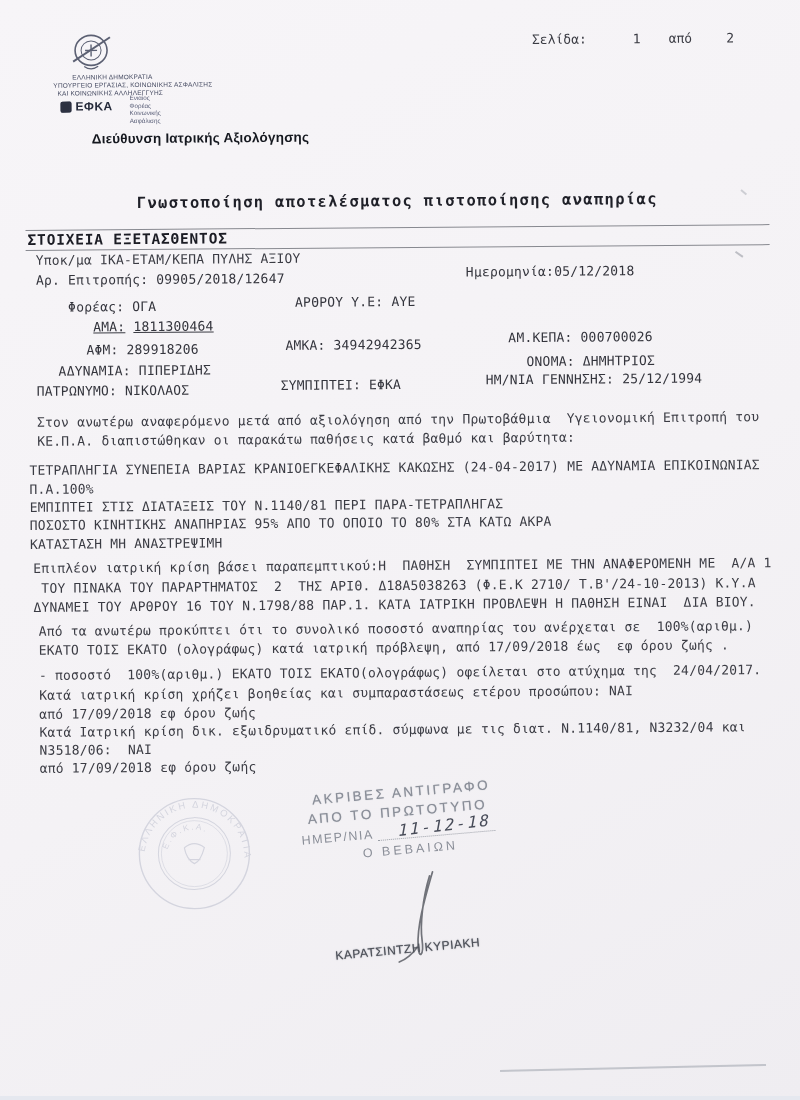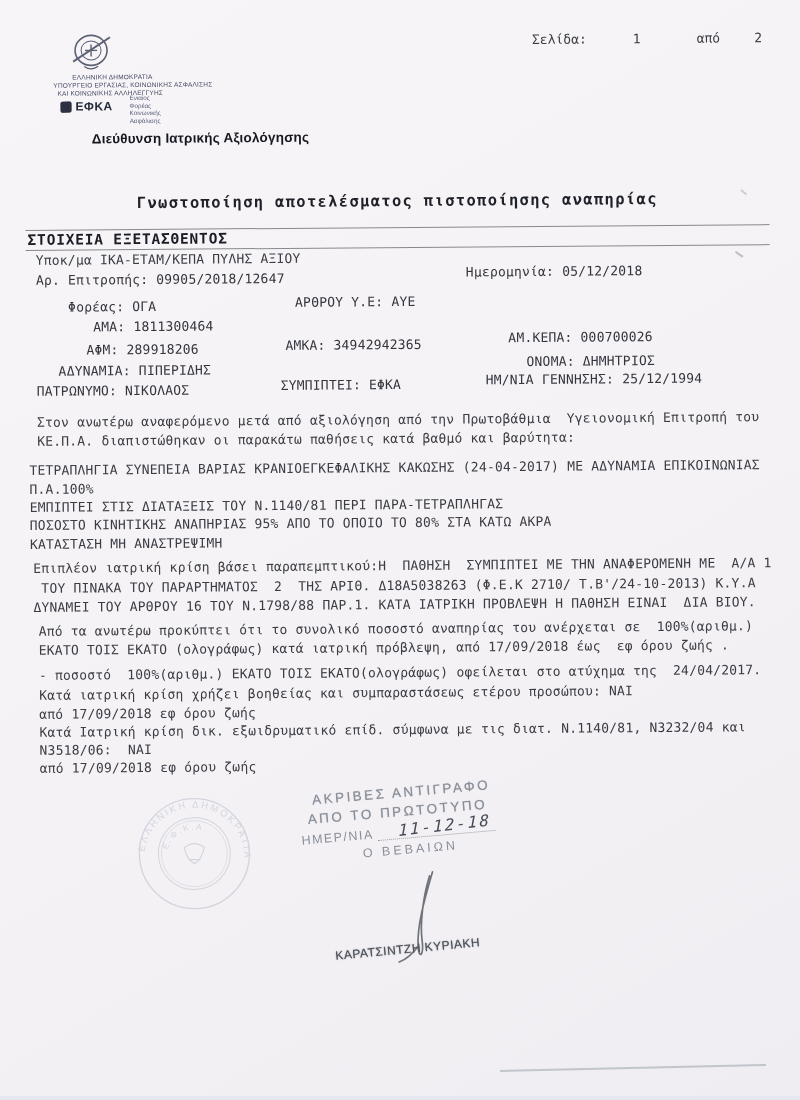--- a/index.html
+++ b/index.html
@@ -76,36 +76,36 @@
 
     <div class="efka-box" style="left:64px;top:99px;"></div>
     <div class="efka-ac" style="left:79px;top:97px;">ΕΦΚΑ</div>
     <div class="efka-side" style="left:133px;top:92px;">Ενιαίος
 Φορέας
 Κοινωνικής
 Ασφάλισης</div>
 
     <div class="dir" style="left:95px;top:129px;">Διεύθυνση Ιατρικής Αξιολόγησης</div>
 
-    <div class="pgrow"><span>Σελίδα:</span><span style="margin-left:46px">1</span><span style="margin-left:56px">από</span><span style="margin-left:34px">2</span></div>
+    <div class="pgrow"><span>Σελίδα:</span><span style="margin-left:46px">1</span><span style="margin-left:28px">από</span><span style="margin-left:34px">2</span></div>
 
     <div class="title" style="top:192px;">Γνωστοποίηση αποτελέσματος πιστοποίησης αναπηρίας</div>
     <div class="rule" style="left:28px;top:227px;width:744px;"></div>
     <div class="tl section-h" style="left:30px;top:229px;">ΣΤΟΙΧΕΙΑ ΕΞΕΤΑΣΘΕΝΤΟΣ</div>
     <div class="rule" style="left:28px;top:247px;width:744px;"></div>
 
     <div class="tl" style="left:38px;top:250px;">Υποκ/μα ΙΚΑ-ΕΤΑΜ/ΚΕΠΑ ΠΥΛΗΣ ΑΞΙΟΥ</div>
 
     <div class="tl fv" style="left:38px;top:270px;"><span class="lab">Αρ. Επιτροπής:</span><span class="val">09905/2018/12647</span></div>
-    <div class="tl fv" style="left:468px;top:265px;"><span class="lab">Ημερομηνία:</span><span class="val" style="margin-left:8px">05/12/2018</span></div>
+    <div class="tl fv" style="left:468px;top:265px;"><span class="lab">Ημερομηνία:</span><span class="val" style="margin-left:0">05/12/2018</span></div>
 
     <div class="tl fv" style="left:70px;top:297px;"><span class="lab">Φορέας:</span><span class="val">ΟΓΑ</span></div>
     <div class="tl fv" style="left:297px;top:294px;"><span class="lab">ΑΡΘΡΟΥ Υ.Ε:</span><span class="val">ΑΥΕ</span></div>
 
-    <div class="tl fv" style="left:95px;top:317px;"><span class="lab">ΑΜΑ:</span><span class="val">1811300464</span></div>
+    <div class="tl fv" style="left:95px;top:317px;text-decoration:underline;"><span class="lab">ΑΜΑ:</span><span class="val">1811300464</span></div>
     <div class="tl fv" style="left:510px;top:331px;"><span class="lab">ΑΜ.ΚΕΠΑ:</span><span class="val">000700026</span></div>
 
     <div class="tl fv" style="left:88px;top:340px;"><span class="lab">ΑΦΜ:</span><span class="val">289918206</span></div>
     <div class="tl fv" style="left:287px;top:337px;"><span class="lab">ΑΜΚΑ:</span><span class="val">34942942365</span></div>
 
     <div class="tl fv" style="left:60px;top:361px;"><span class="lab">ΑΔΥΝΑΜΙΑ:</span><span class="val">ΠΙΠΕΡΙΔΗΣ</span></div>
     <div class="tl fv" style="left:528px;top:355px;"><span class="lab">ΟΝΟΜΑ:</span><span class="val">ΔΗΜΗΤΡΙΟΣ</span></div>
 
     <div class="tl fv" style="left:38px;top:381px;"><span class="lab">ΠΑΤΡΩΝΥΜΟ:</span><span class="val">ΝΙΚΟΛΑΟΣ</span></div>
     <div class="tl fv" style="left:282px;top:377px;"><span class="lab">ΣΥΜΠΙΠΤΕΙ:</span><span class="val">ΕΦΚΑ</span></div>

